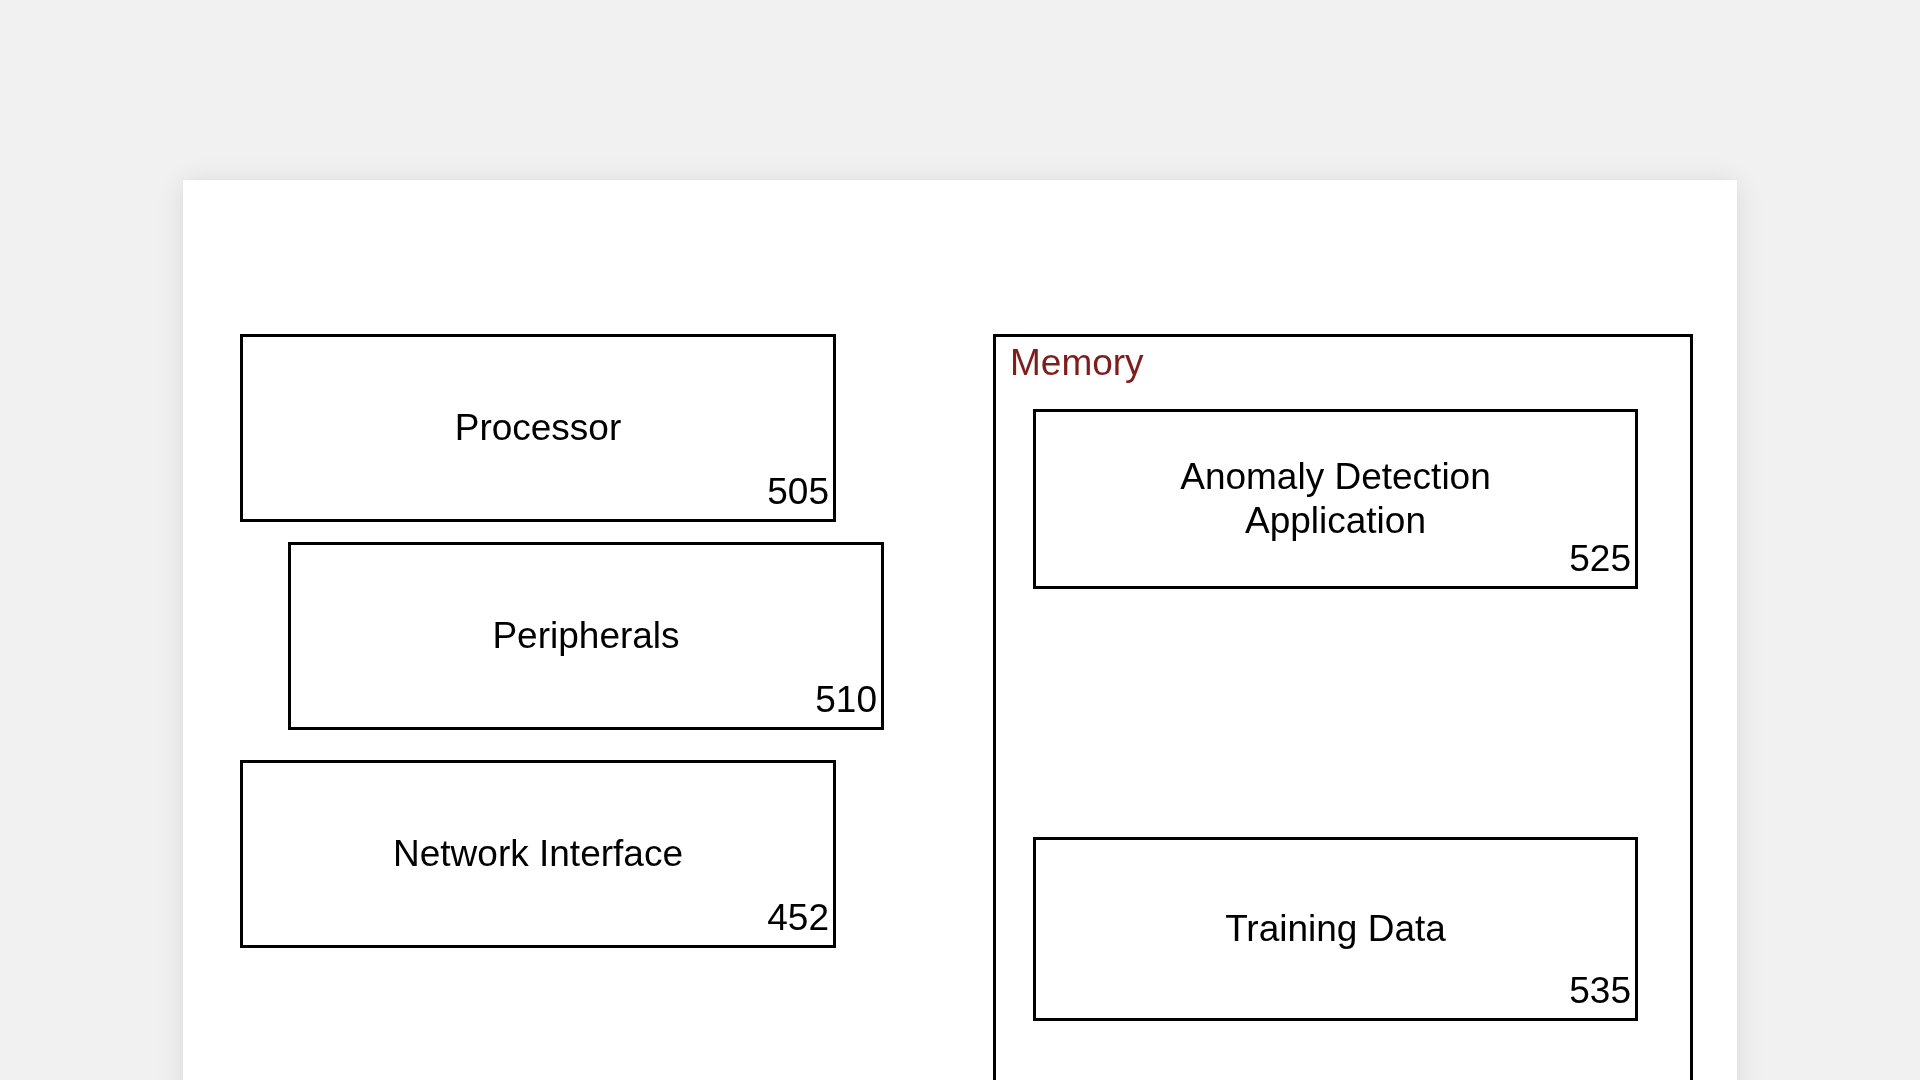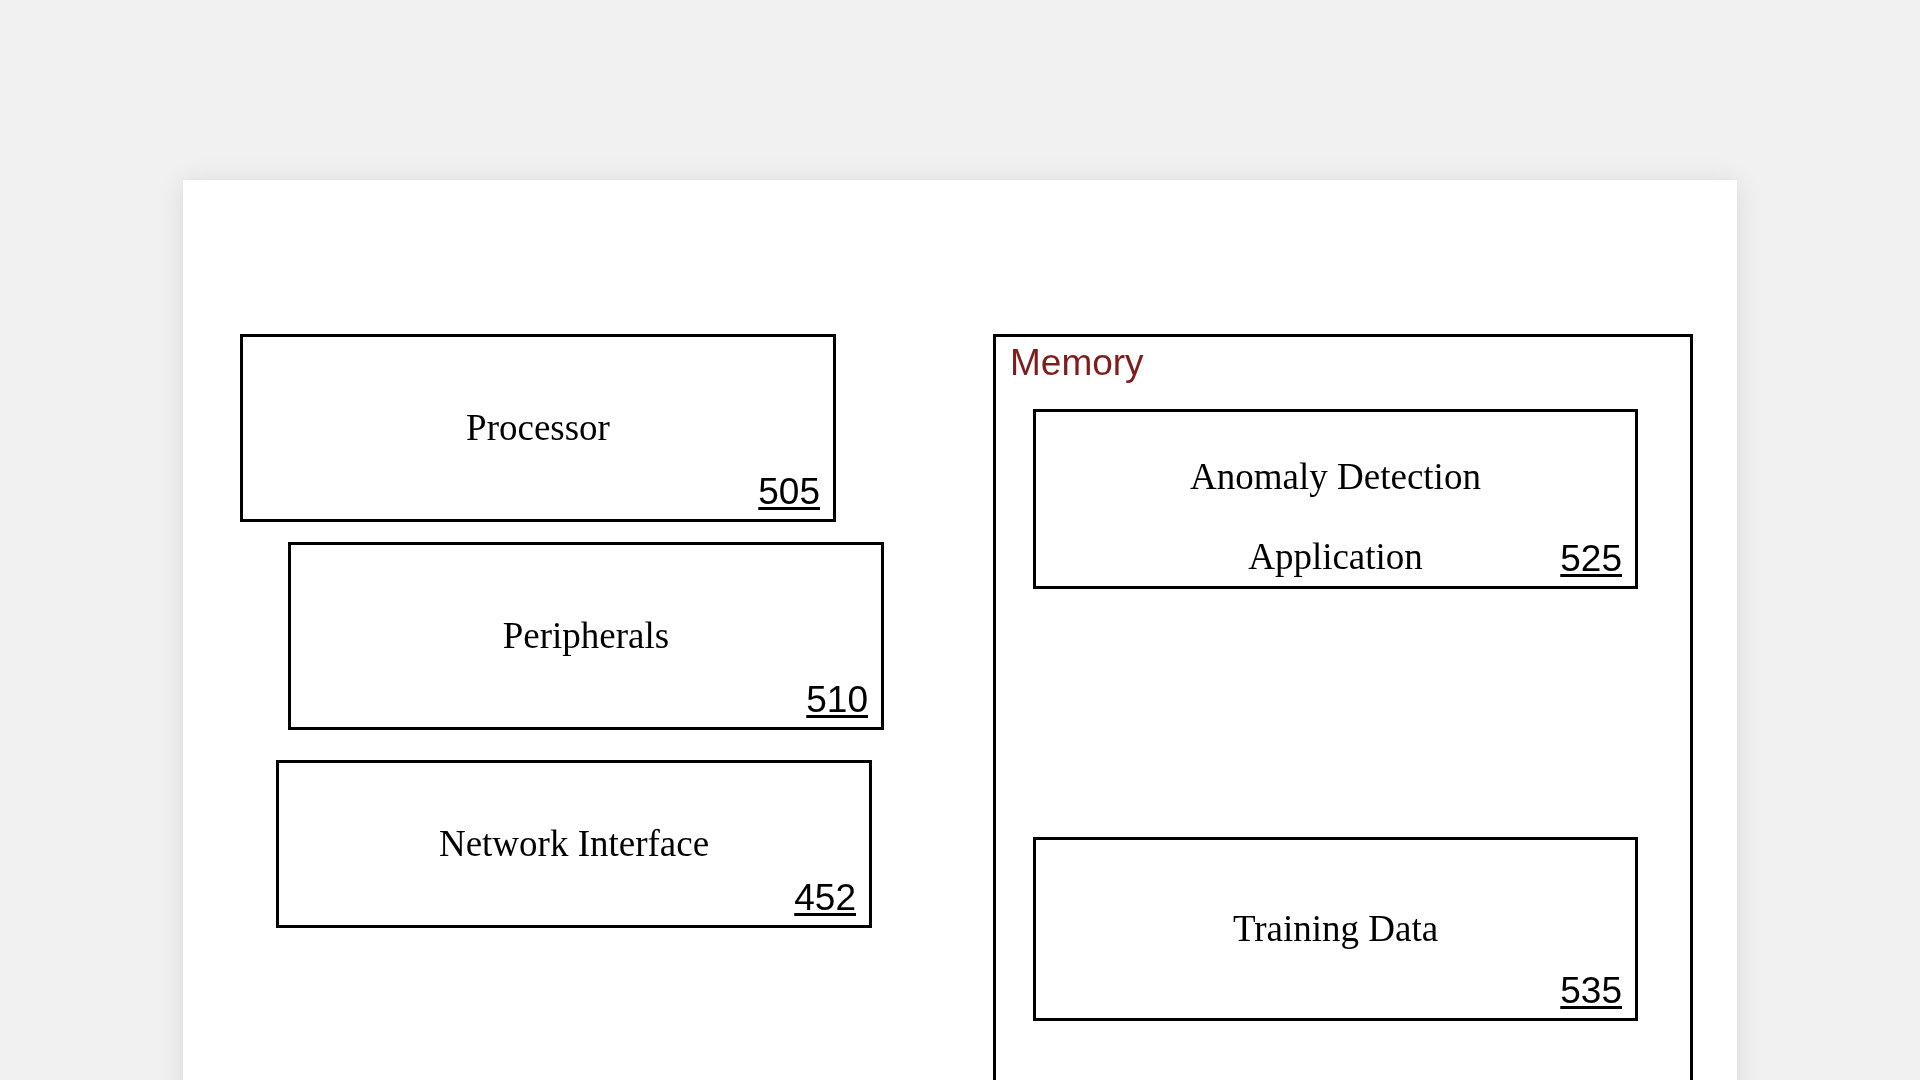--- a/index.html
+++ b/index.html
@@ -45,37 +45,34 @@
     justify-content: center;
     align-items: center;
   }
 
   .component-label {
     font-size: 37px;
     line-height: 1.18;
     color: #000000;
     text-align: right;
     white-space: nowrap;
-    font-family: Liberation Serif, serif;
   }
 
   .component-label.two-line {
     white-space: normal;
-    margin-top: 36px;
   }
 
   
   .ref-num {
     position: absolute;
-    right: 13px;
+    right: 4px;
     bottom: 6px;
     font-size: 37px;
     line-height: 1.1;
     color: #000000;
-    text-decoration: underline;
     text-underline-offset: 3px;
   }
 
   
   #memory-box {
     display: block;
   }
 
   #memory-title {
     position: absolute;
@@ -105,21 +102,21 @@
     <div class="fig-box component-box" style="left:57px; top:154px; width:596px; height:188px;">
       <div class="component-label">Processor</div>
       <div class="ref-num">505</div>
     </div>
 
     <div class="fig-box component-box" style="left:57px; top:362px; width:596px; height:188px;margin-left:48px;">
       <div class="component-label">Peripherals</div>
       <div class="ref-num">510</div>
     </div>
 
-    <div class="fig-box component-box" style="left:57px; top:580px; width:596px; height:168px;margin-left:36px;">
+    <div class="fig-box component-box" style="left:57px; top:580px; width:596px; height:188px;">
       <div class="component-label">Network Interface</div>
       <div class="ref-num">452</div>
     </div>
 
     <div id="memory-box" class="fig-box" style="left:810px; top:154px; width:700px; height:905px;">
 
       <div id="memory-title">Memory</div>
 
       <div class="fig-box memory-module" style="left:37px; top:72px; width:605px; height:180px;">
         <div class="component-label two-line">Anomaly Detection</div>

